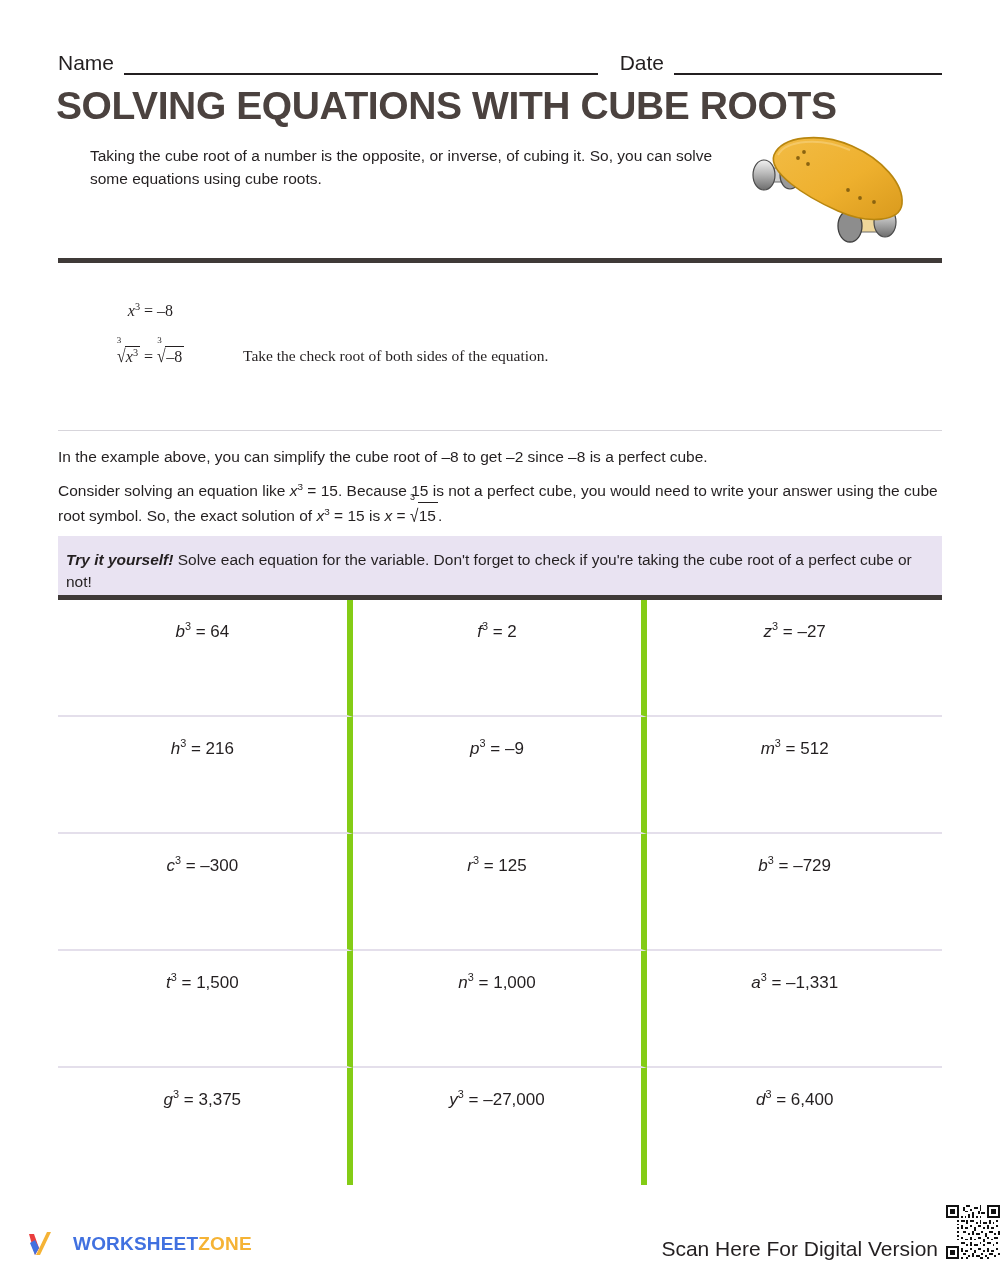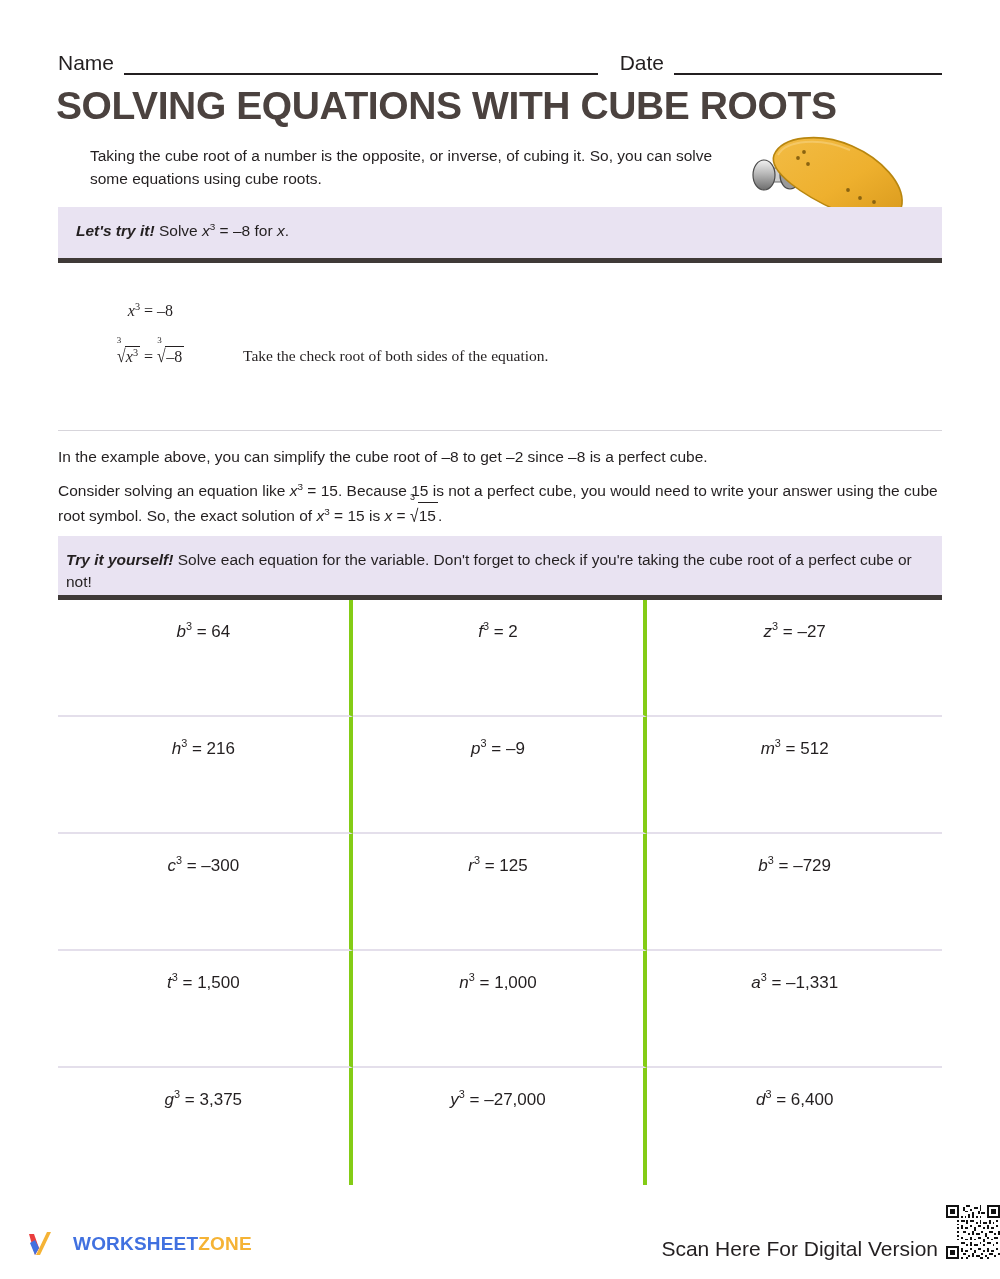--- a/index.html
+++ b/index.html
@@ -200,21 +200,21 @@
     position: absolute;
     left: 58px;
     top: 600px;
     width: 884px;
     display: grid;
     grid-template-columns: 1fr 1fr 1fr;
     grid-auto-rows: 117px;
   }
   .cell {
     box-sizing: border-box;
-    border-right: 4px solid #84cc16;
+    border-right: 6px solid #84cc16;
     border-bottom: 2px solid #e4dfeb;
     padding-top: 22px;
     text-align: center;
     font-size: 17px;
   }
   .cell:nth-child(3n) { border-right: none; }
   .grid .cell:nth-last-child(-n+3) { border-bottom: none; }
 
   
   .footer-logo {
@@ -312,23 +312,20 @@
 
       <circle cx="56" cy="36" r="1.9" fill="#8a6310"></circle>
       <circle cx="66" cy="42" r="1.9" fill="#8a6310"></circle>
       <circle cx="62" cy="30" r="1.9" fill="#8a6310"></circle>
       <circle cx="106" cy="68" r="1.9" fill="#8a6310"></circle>
       <circle cx="118" cy="76" r="1.9" fill="#8a6310"></circle>
       <circle cx="132" cy="80" r="1.9" fill="#8a6310"></circle>
     </svg>
   </div>
 
-  <div class="callout" id="callout-try">
-    <span class="lead">Let's try it!</span><span> Solve </span><span class="mv">x</span><sup class="en">3</sup><span> = –8 for </span><span class="mv">x</span><span>.</span>
-  </div>
   <div class="callout-bar" id="callout-bar-1"></div>
 
   <div class="work">
 
     <div class="work-row">
       <div class="work-eq"><span class="mv">x</span><sup class="en">3</sup><span> = –8</span></div>
       <div class="work-note"></div>
     </div>
 
     <div class="work-row">

